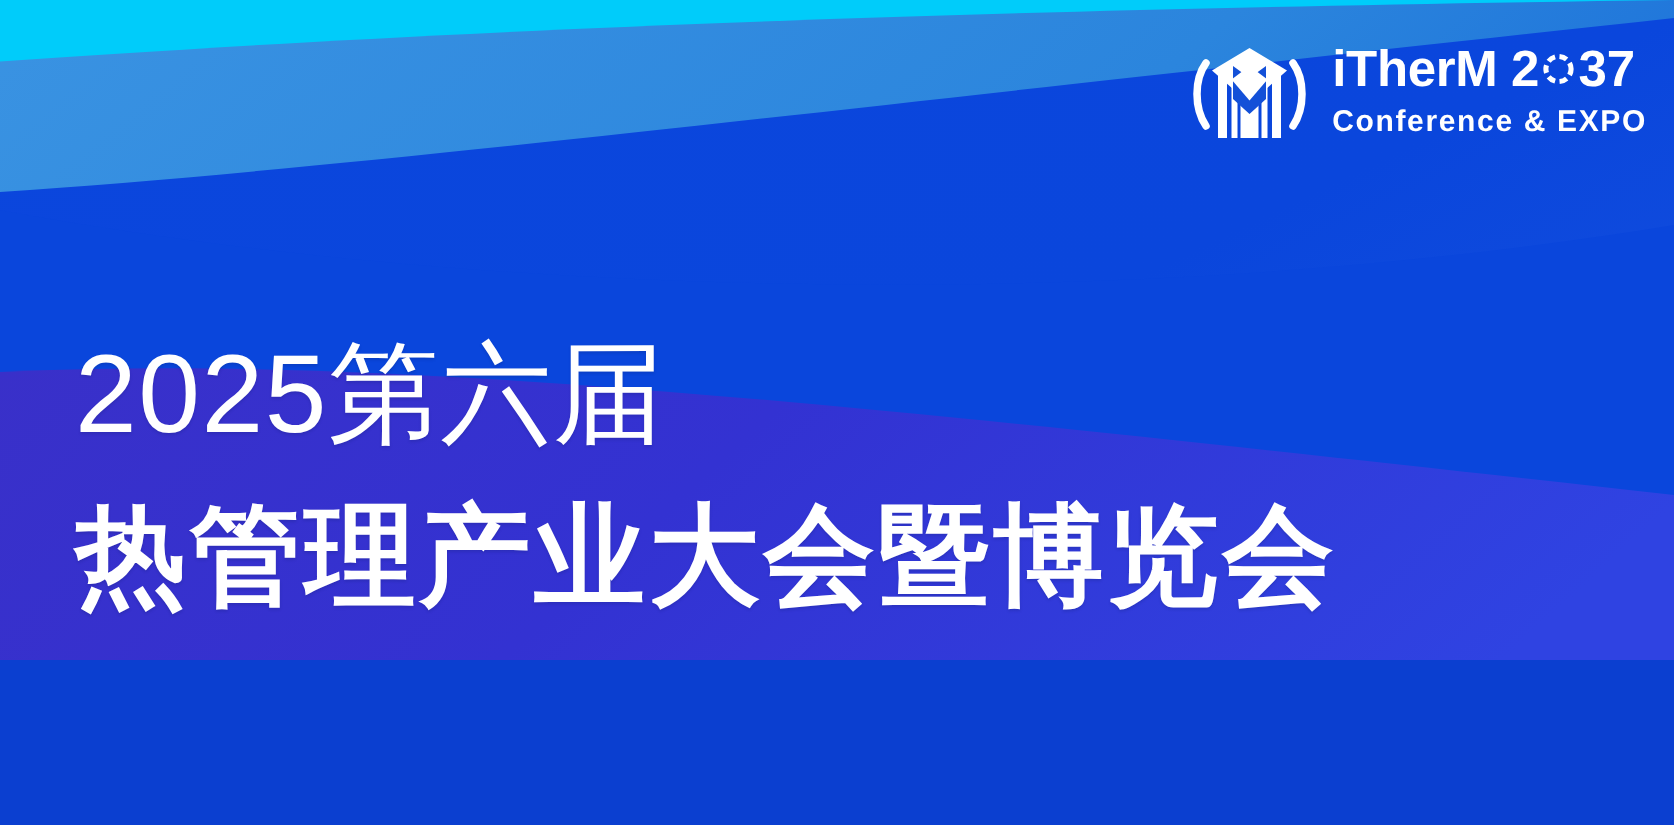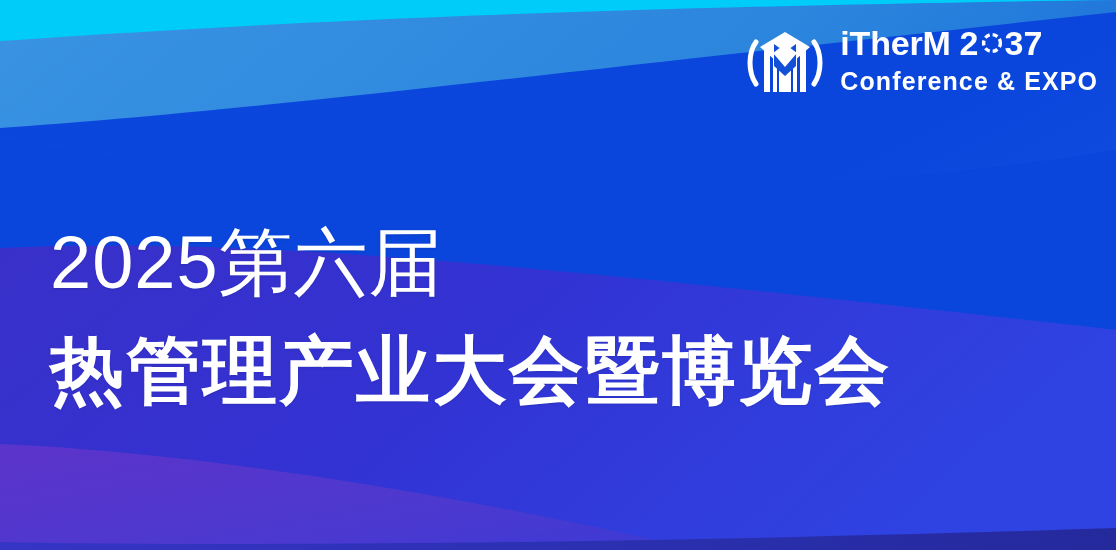--- a/index.html
+++ b/index.html
@@ -6,21 +6,21 @@
   html, body {
     width:1116px; height:550px;
     background:#0b3fd0;
     font-family:"Liberation Sans","DejaVu Sans",sans-serif;
     overflow:hidden;
   }
 
   #banner {
     position:relative;
     width:1116px;
-    height:550px;
+    height:440px;
     overflow:hidden;
     background:#3b82f6;
   }
 
   
   #bg-waves {
     position:absolute;
     inset:0;
     width:1116px;
     height:550px;
@@ -57,21 +57,21 @@
     font-size:34px;
     font-weight:bold;
     letter-spacing:0px;
   }
   #wm-year-pre { margin-left:9px; }
   #wm-ring { width:24px; height:24px; margin:0 1px; display:block; }
 
   #wm-sub {
     margin-top:7px;
     color:#ffffff;
-    font-size:25px;
+    font-size:20px;
     font-weight:bold;
     letter-spacing:1.1px;
     white-space:nowrap;
     align-self:flex-end;
   }
 
   
   #headline {
     position:absolute;
     left:50px;

